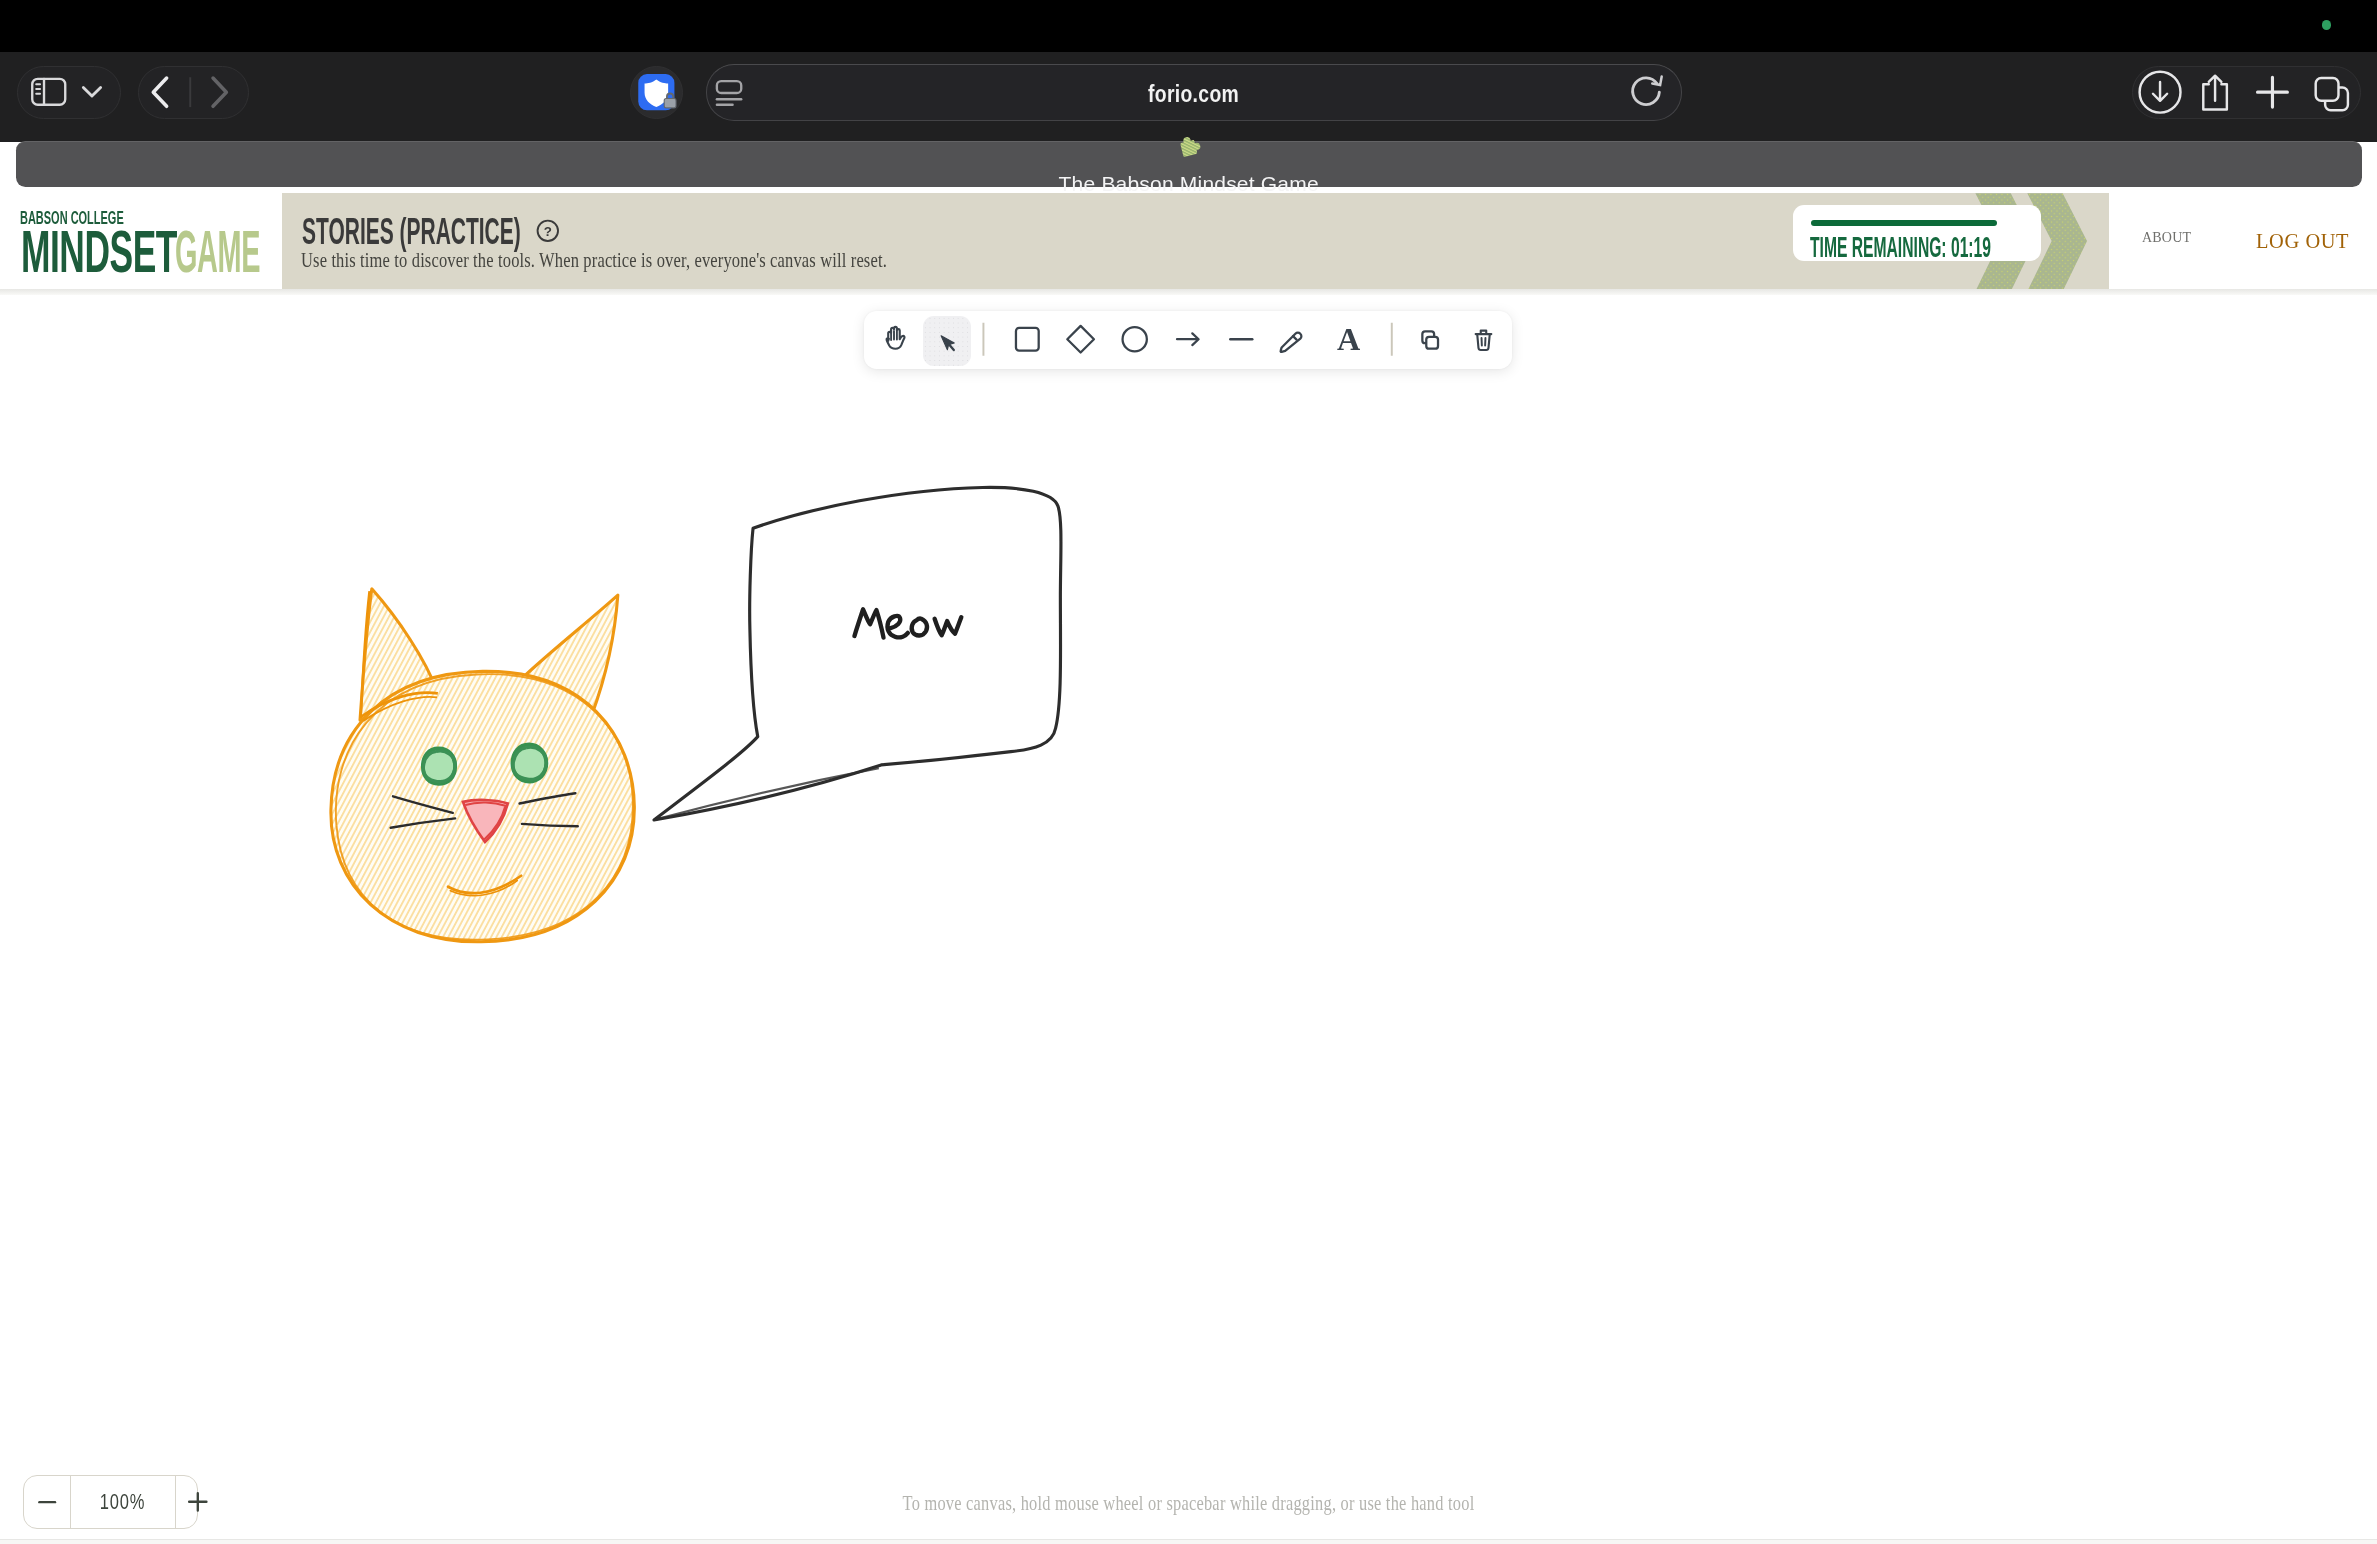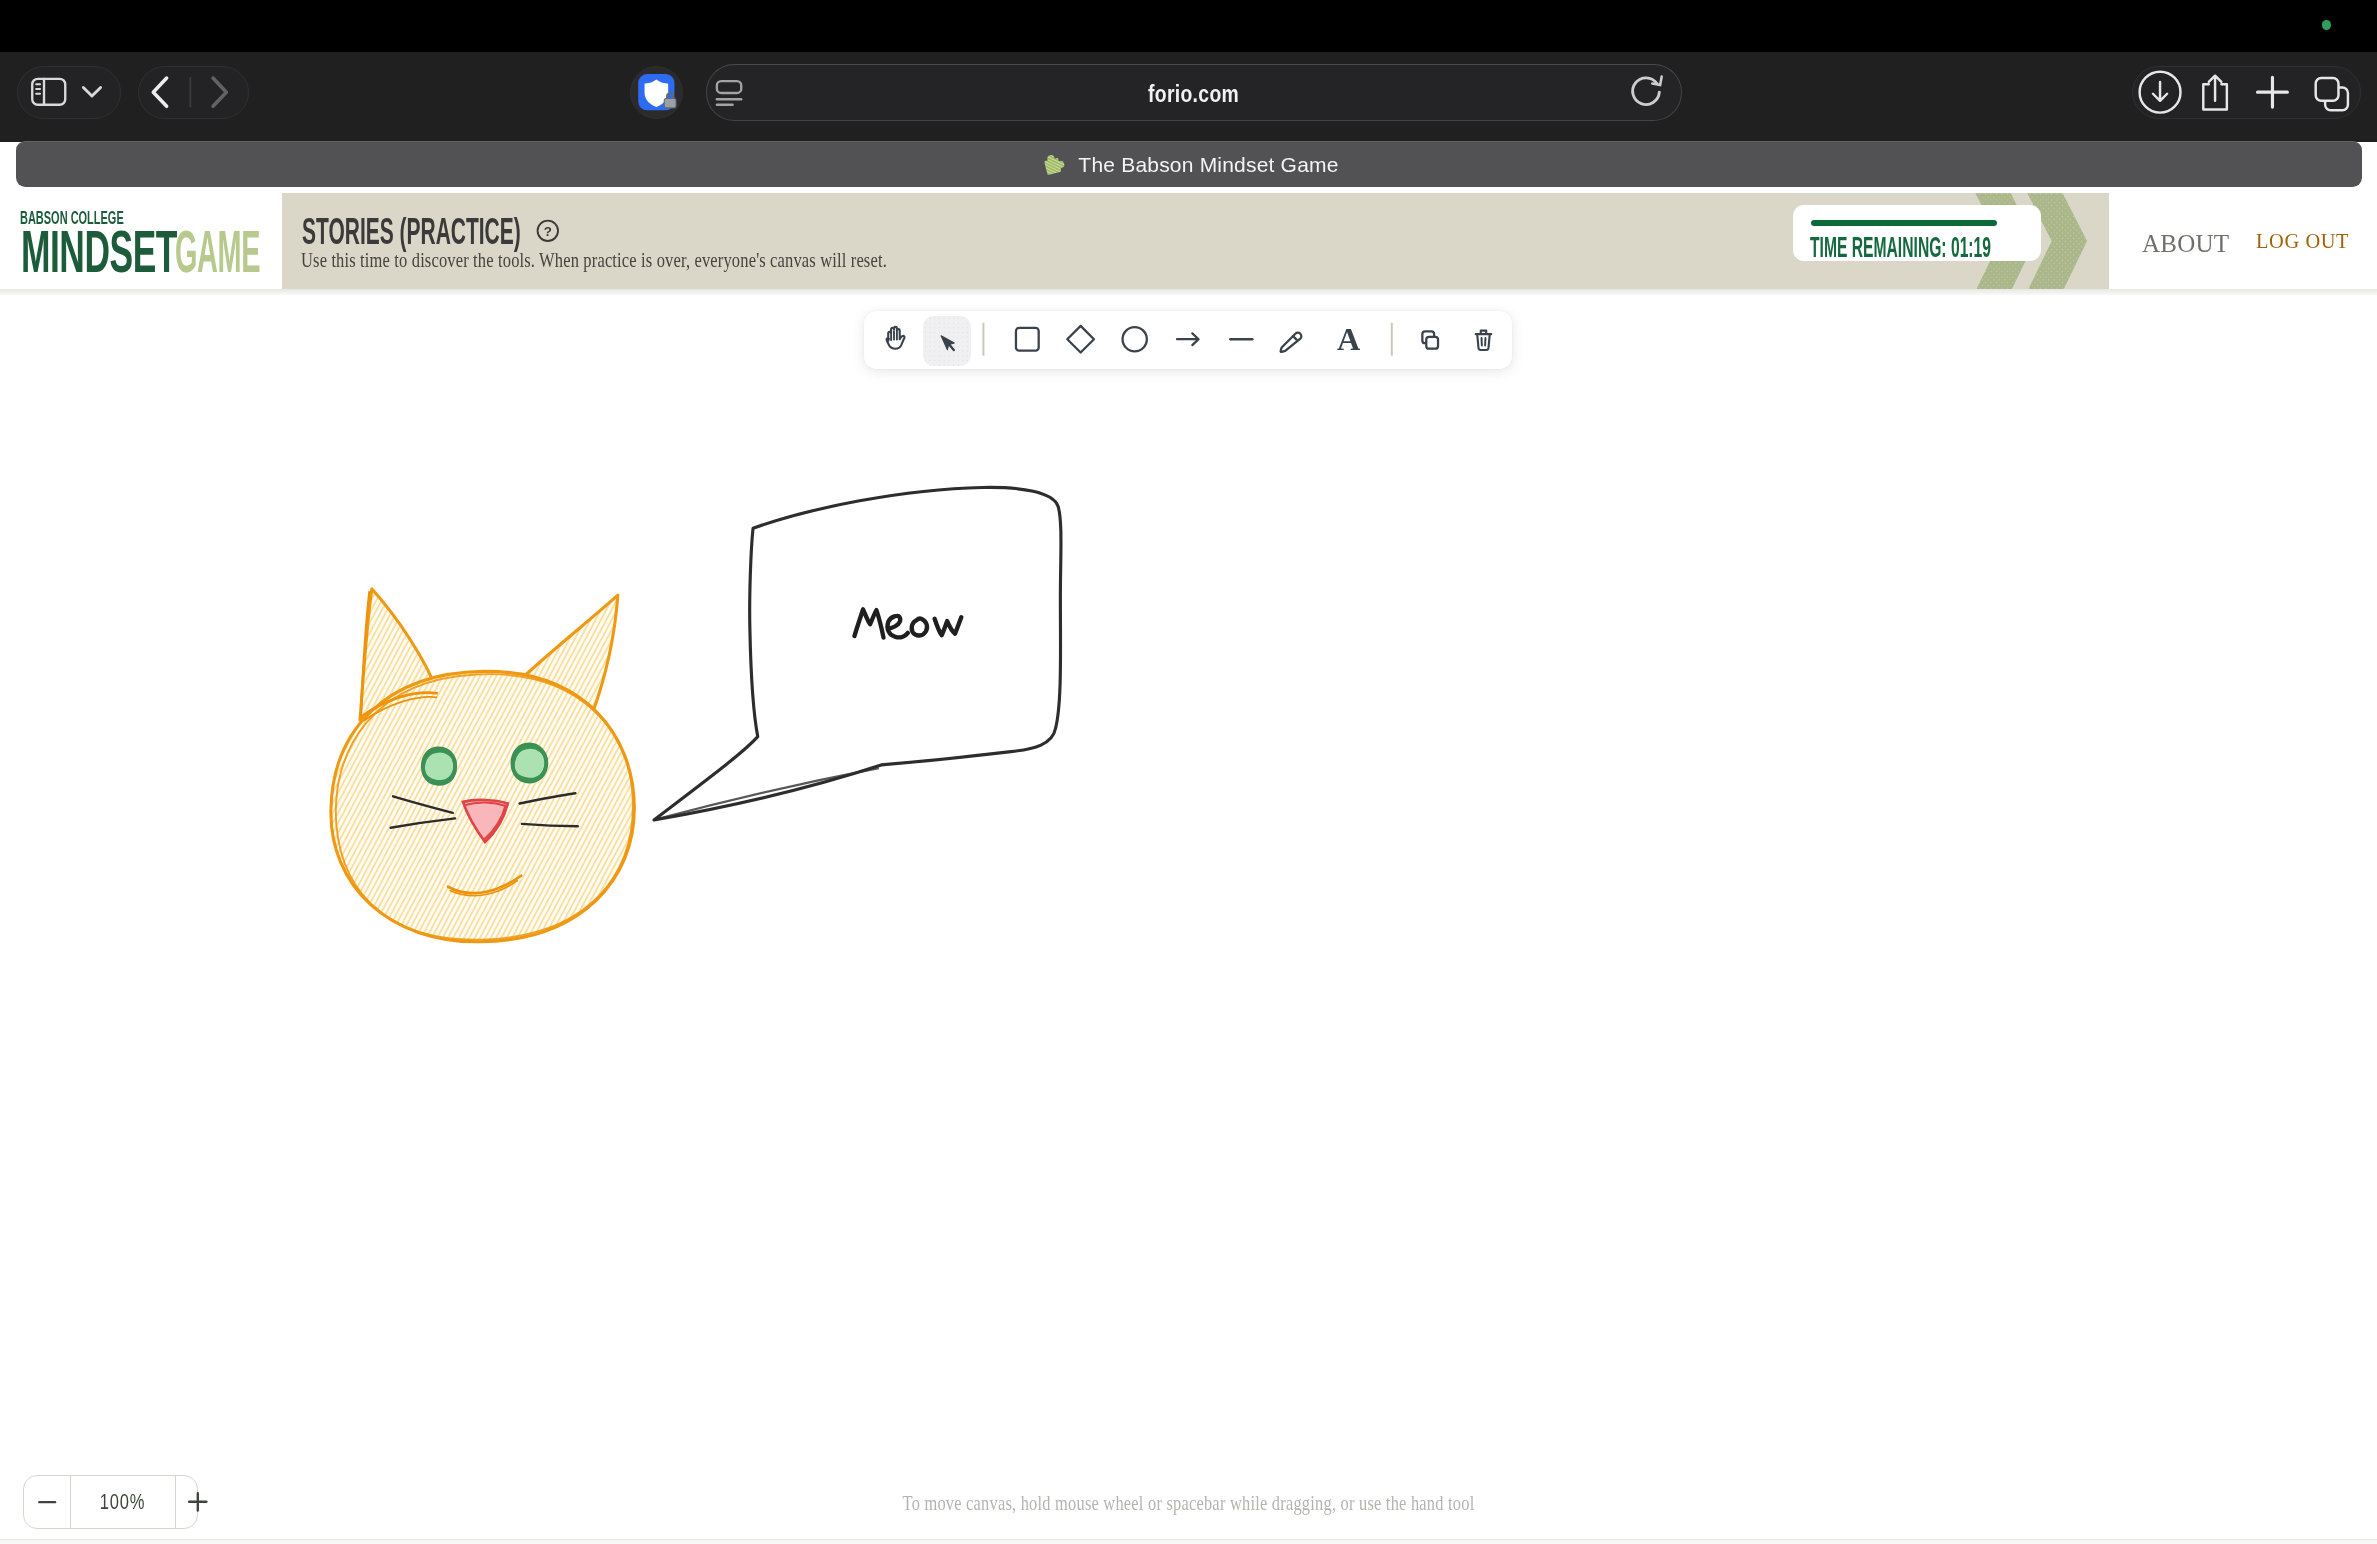--- a/index.html
+++ b/index.html
@@ -7,35 +7,35 @@
   .abs{position:absolute;}
   
   #chrome{position:absolute;left:0;top:0;width:2377px;height:142px;background:#202021;}
   #blackband{position:absolute;left:0;top:0;width:2377px;height:52px;background:#000;}
   .pill{position:absolute;top:66px;height:53px;border-radius:27px;background:#232325;border:1.6px solid #303032;box-sizing:border-box;}
   #greendot{position:absolute;left:2322px;top:20.4px;width:9.4px;height:9.4px;border-radius:50%;background:#2e9e60;}
   #urlfield{position:absolute;left:706px;top:64px;width:976px;height:57px;border-radius:28px;background:#242427;border:1.6px solid #434346;border-top-color:#4a4a4d;box-sizing:border-box;}
   #urltext{position:absolute;left:0;top:0;width:100%;height:100%;display:flex;align-items:center;justify-content:center;padding-top:3.9px;box-sizing:border-box;color:#f2f2f2;font-size:23.6px;font-weight:bold;letter-spacing:0.4px;}
   #urltext span{display:inline-block;transform:scaleX(0.82);}
   #tabbar{position:absolute;left:15.7px;top:141px;width:2346px;height:46px;border-radius:9.4px;background:#525254;border-top:1.6px solid #636365;box-sizing:border-box;display:flex;align-items:center;justify-content:center;}
-  #tabtitle{color:#f4f4f5;font-size:21px;font-weight:500;letter-spacing:0.2px;display:flex;align-items:center;gap:12.6px;}
+  #tabtitle{color:#f4f4f5;font-size:21px;font-weight:500;letter-spacing:0.2px;display:flex;align-items:center;gap:12.6px;flex-direction:column;}
   
   #appheader{position:absolute;left:0;top:193px;width:2377px;height:97px;background:#dad7c9;}
   #logoarea{position:absolute;left:0;top:0;width:282px;height:97px;background:#fff;}
   #rightwhite{position:absolute;left:2109px;top:0;width:269px;height:97px;background:#fff;}
   #babson{position:absolute;left:19.7px;top:208px;color:#1d5c3b;font-weight:bold;font-size:18px;transform:scaleX(0.61);transform-origin:left top;letter-spacing:0px;white-space:nowrap;}
   #mindset{position:absolute;left:21px;top:218px;font-weight:bold;font-size:59px;transform:scaleX(0.60);transform-origin:left top;letter-spacing:-0.8px;white-space:nowrap;color:#1d5c3b;}
   #game{position:absolute;left:175px;top:218px;font-weight:bold;font-size:59px;transform:scaleX(0.489);transform-origin:left top;letter-spacing:-0.8px;white-space:nowrap;color:#b7c98c;}
   #stories{position:absolute;left:302px;top:211px;color:#3a3a3a;font-weight:bold;font-size:37px;transform:scaleX(0.567);transform-origin:left top;letter-spacing:0px;white-space:nowrap;}
   #helpq{position:absolute;left:536px;top:219px;width:23.6px;height:23.6px;}
   #subtitle{position:absolute;left:301px;top:248px;color:#44443f;font-size:21px;font-family:"Liberation Serif",serif;letter-spacing:0.2px;white-space:nowrap;transform:scaleX(0.785);transform-origin:left top;}
   #timerbox{position:absolute;left:1793px;top:205px;width:248px;height:56px;background:#fff;border-radius:11px;}
   #timerbar{position:absolute;left:18px;top:15px;width:186px;height:6.3px;border-radius:3.9px;background:#0c6a39;}
   #timertext{position:absolute;left:17.3px;top:26px;color:#15693e;font-weight:bold;font-size:29px;transform:scaleX(0.54);transform-origin:left top;white-space:nowrap;}
-  #aboutlink{position:absolute;left:2142px;top:230px;color:#6f6f6c;font-size:25px;font-family:"Liberation Serif",serif;letter-spacing:0.2px;white-space:nowrap;}
+  #aboutlink{position:absolute;left:2142px;top:230px;color:#6f6f6c;font-size:14px;font-family:"Liberation Serif",serif;letter-spacing:0.2px;white-space:nowrap;}
   #logoutlink{position:absolute;left:2256px;top:230px;color:#a16207;font-size:20.4px;font-family:"Liberation Serif",serif;letter-spacing:0.6px;white-space:nowrap;}
   
   #tooldock{position:absolute;left:864px;top:311px;width:648px;height:58px;background:#fff;border-radius:12.6px;box-shadow:0 2.4px 12.6px rgba(0,0,0,0.10), 0 0 2.4px rgba(0,0,0,0.05);}
   #selbg{position:absolute;left:59px;top:4.7px;width:48px;height:50px;border-radius:11px;background:#f0f0f2;background-image:radial-gradient(#dddde0 0.9px, transparent 0.9px);background-size:4.7px 4.7px;}
   #zoomctl{position:absolute;left:23px;top:1475px;width:175px;height:54px;background:#fff;border:1.6px solid #d8d5cb;border-radius:14px;box-sizing:border-box;display:flex;gap:12px;}
   #zoomctl .zseg{flex:0 0 auto;display:flex;align-items:center;justify-content:center;color:#3d443c;}
   #hint{position:absolute;left:0;top:1491px;width:2377px;text-align:center;color:#b4b4af;font-size:21px;font-family:"Liberation Serif",serif;letter-spacing:0.3px;transform:scaleX(0.78);transform-origin:center top;}
   #bottomstrip{position:absolute;left:0;top:1539px;width:2377px;height:4.7px;background:#f7f7f5;border-top:1.6px solid #e7e7e5;box-sizing:border-box;}
 </style>
 </head>

